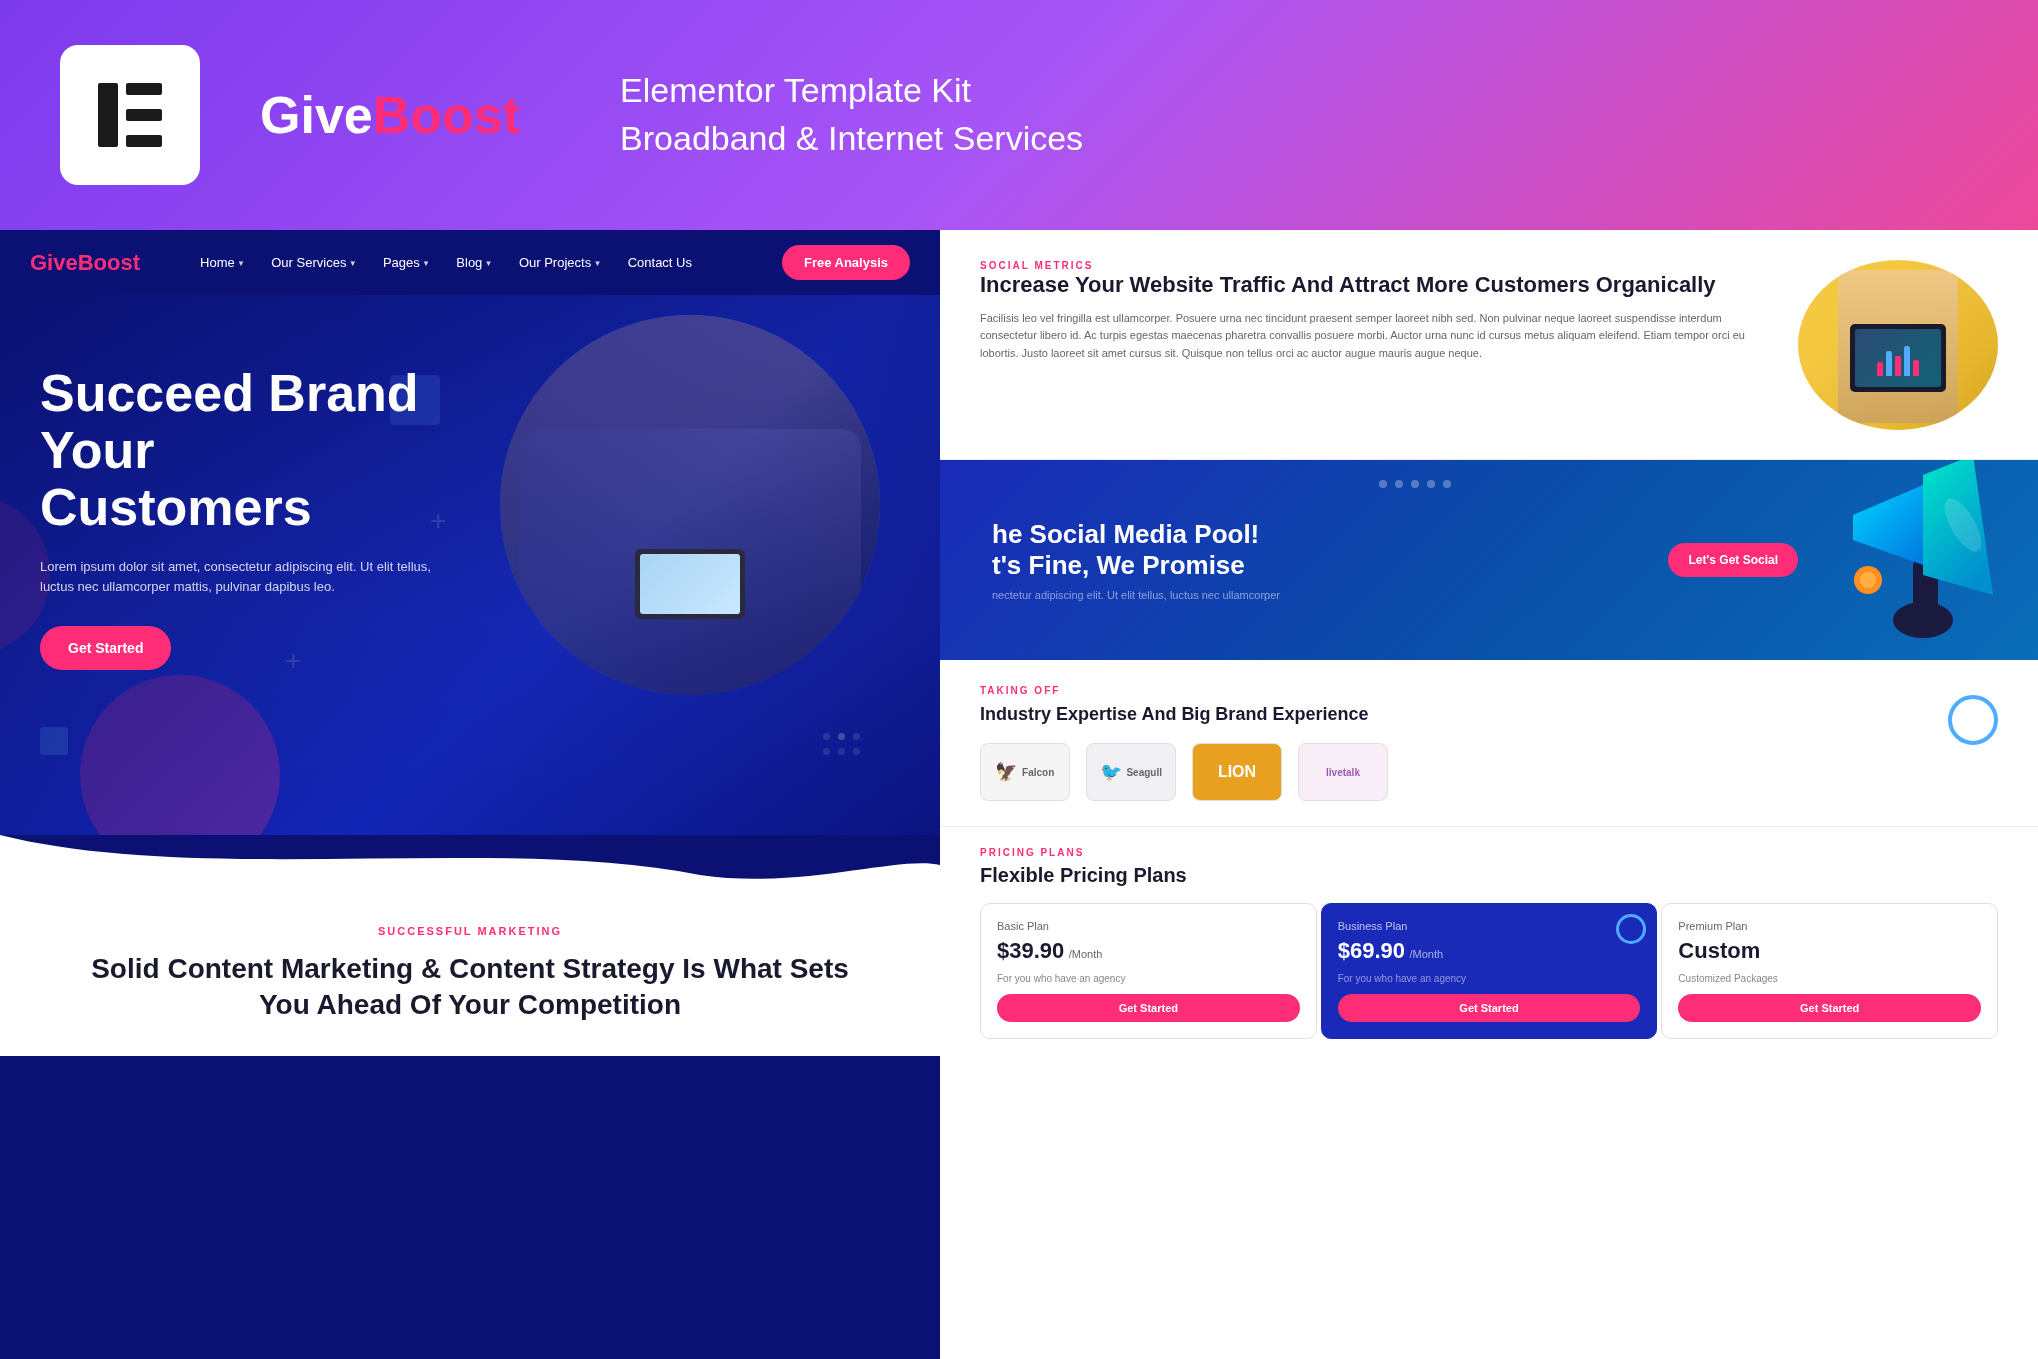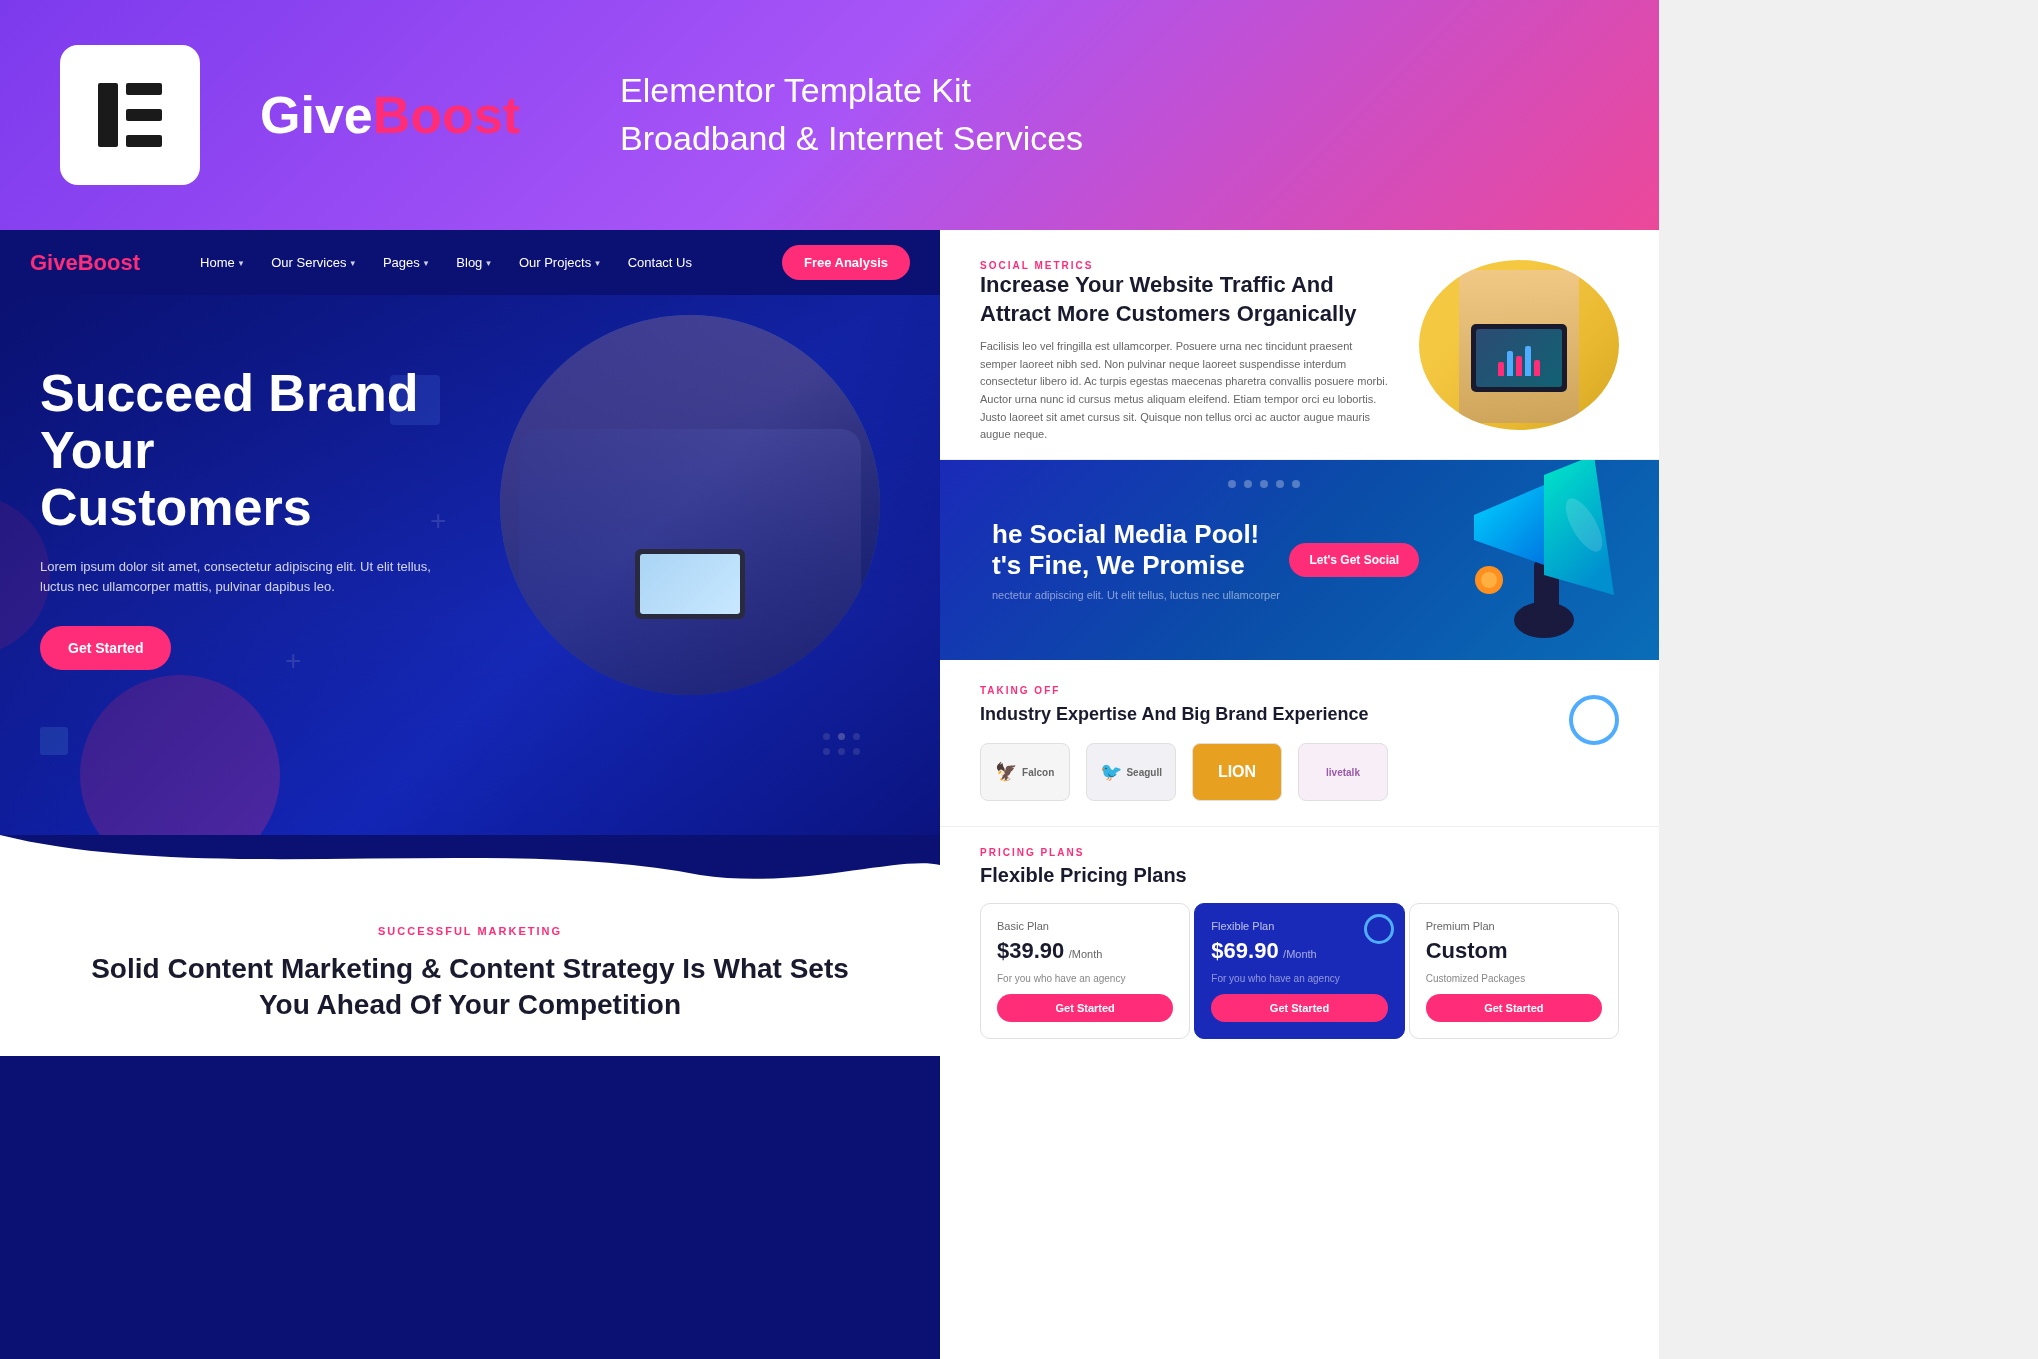--- a/index.html
+++ b/index.html
@@ -476,21 +476,21 @@
       right: 10px;
       width: 30px;
       height: 30px;
       border: 3px solid #4facfe;
       border-radius: 50%;
     }
 
     
     .full-layout {
       display: flex;
-      width: 1659px;
+      width: 2038px;
       min-height: 1359px;
       background: #e8e8f0;
       padding: 0;
       flex-direction: column;
     }
 
     .content-row {
       display: flex;
       flex: 1;
     }
@@ -728,21 +728,21 @@
             <div>
               <span class="pricing-price">$39.90</span>
               <span class="pricing-period">/Month</span>
             </div>
             <div class="pricing-desc">For you who have an agency</div>
             <button class="pricing-btn">Get Started</button>
           </div>
 
           <div class="pricing-card featured">
             <div class="pricing-card-deco"></div>
-            <div class="pricing-plan-name">Flexible Plan</div>
+            <div class="pricing-plan-name">Business Plan</div>
             <div>
               <span class="pricing-price">$69.90</span>
               <span class="pricing-period">/Month</span>
             </div>
             <div class="pricing-desc">For you who have an agency</div>
             <button class="pricing-btn">Get Started</button>
           </div>
 
           <div class="pricing-card">
             <div class="pricing-plan-name">Premium Plan</div>

